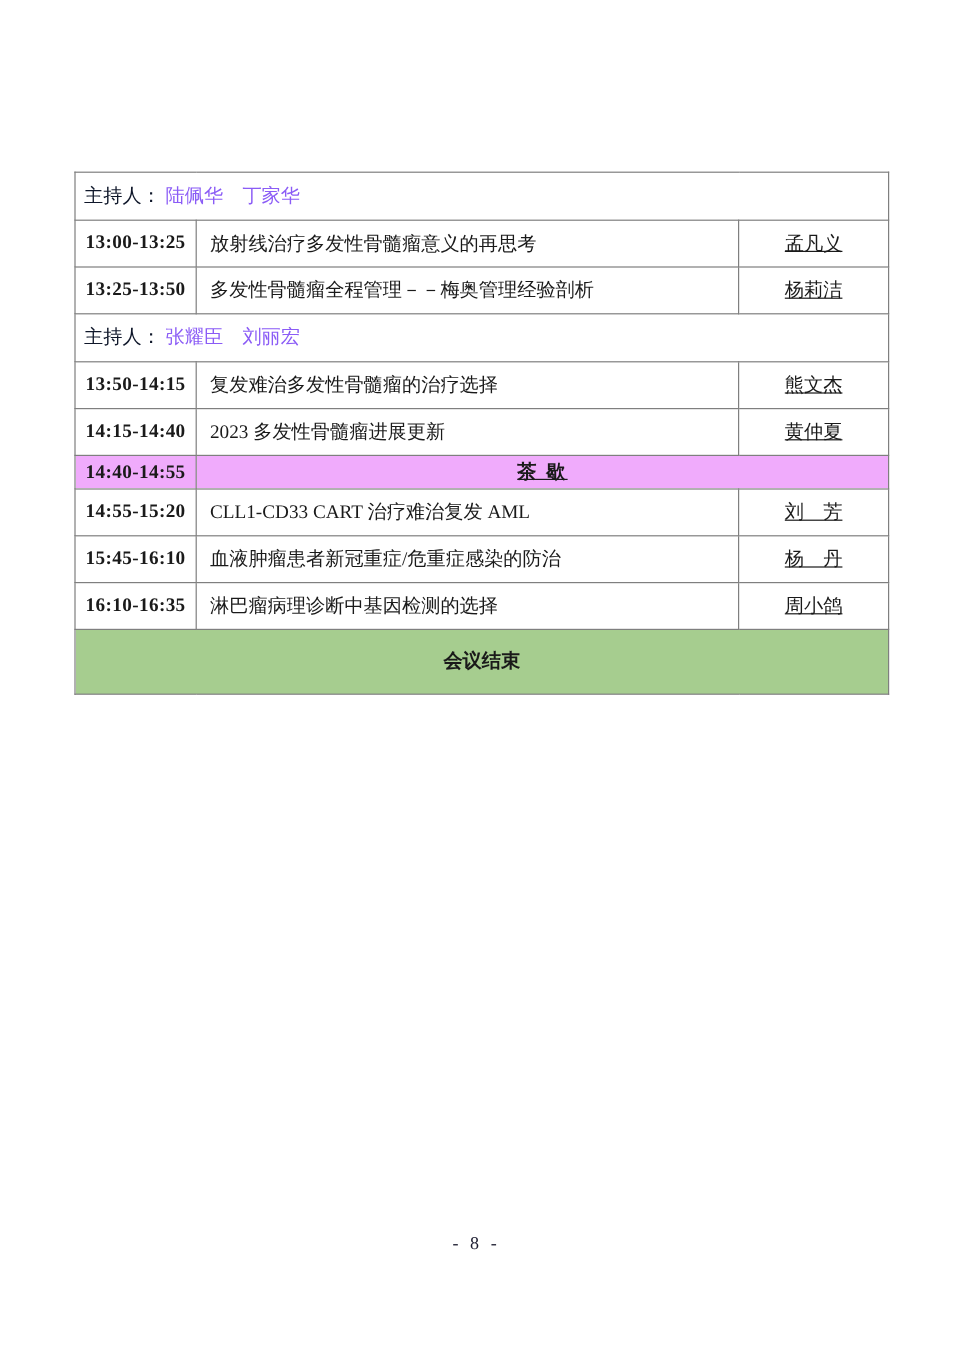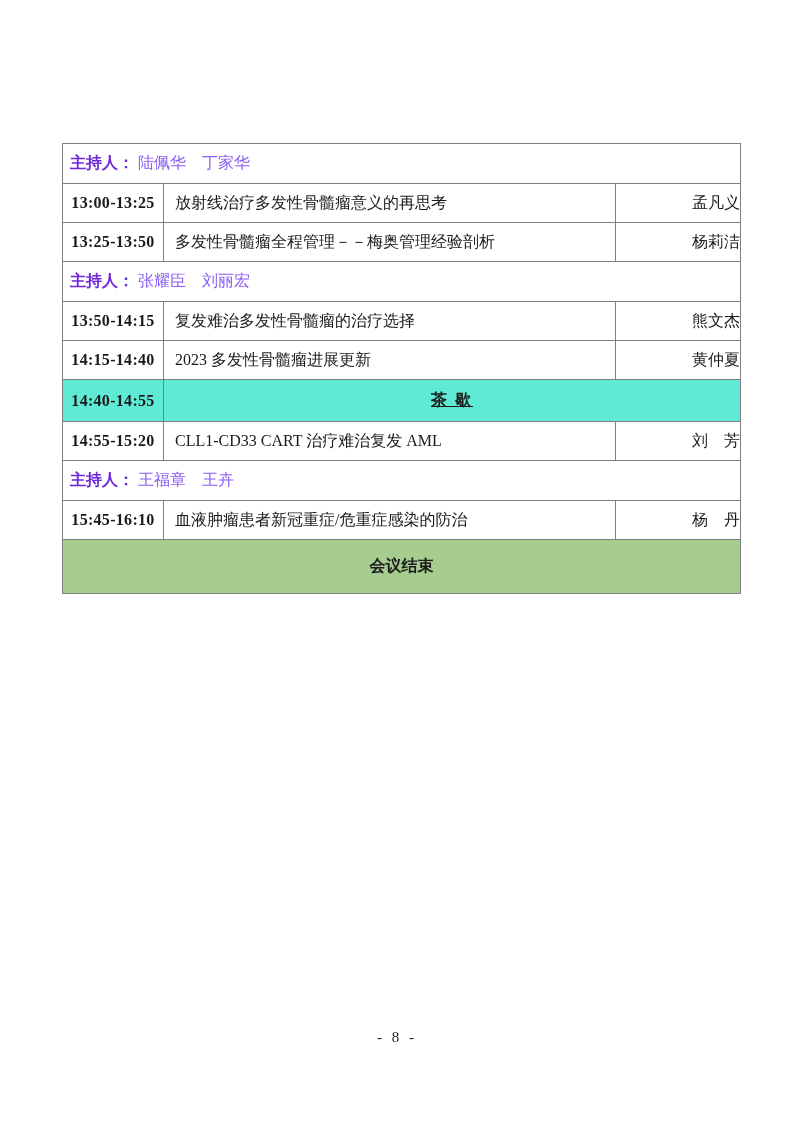--- a/index.html
+++ b/index.html
@@ -32,41 +32,41 @@
     overflow: hidden;
     white-space: nowrap;
   }
   
   tr.moderator-row td {
     height: 40px;
     padding-left: 7px;
     background: #ffffff;
   }
   .mod-label {
-    font-weight: bold;
-    color: #6d28d9;
+    font-weight: normal;
+    color: #0f172a;
   }
   .mod-names {
     color: #8b5cf6;
     padding-left: 4px;
   }
   
   tr.talk-row td { height: 39px; }
   td.time-cell {
     text-align: center;
     font-size: 15px;
     letter-spacing: 0.3px;
     font-weight: bold;
   }
   td.topic-cell { padding-left: 11px; }
-  td.speaker-cell { text-align: right; }
+  td.speaker-cell { text-align: center; text-decoration: underline; }
   
   tr.break-row td {
-    height: 42px;
-    background: #5eead4;
+    height: 28px;
+    background: #f0abfc;
   }
   td.break-cell {
     text-align: center;
     font-weight: bold;
     letter-spacing: 2px;
     text-decoration: underline;
   }
   
   tr.end-row td {
     height: 54px;
@@ -140,32 +140,32 @@
       </tr>
 
 
       <tr class="talk-row">
         <td class="time-cell">14:55-15:20</td>
         <td class="topic-cell">CLL1-CD33 CART 治疗难治复发 AML</td>
         <td class="speaker-cell">刘　芳</td>
       </tr>
 
 
-      <tr class="moderator-row">
-        <td colspan="3">
-          <span class="mod-label">主持人：</span><span class="mod-names">王福章　王卉</span>
-        </td>
-      </tr>
 
       <tr class="talk-row">
         <td class="time-cell">15:45-16:10</td>
         <td class="topic-cell">血液肿瘤患者新冠重症/危重症感染的防治</td>
         <td class="speaker-cell">杨　丹</td>
       </tr>
 
+      <tr class="talk-row">
+        <td class="time-cell">16:10-16:35</td>
+        <td class="topic-cell">淋巴瘤病理诊断中基因检测的选择</td>
+        <td class="speaker-cell">周小鸽</td>
+      </tr>
 
       <tr class="end-row">
         <td colspan="3">会议结束</td>
       </tr>
 
     </tbody>
   </table>
 
   <div class="page-number">- 8 -</div>
 

